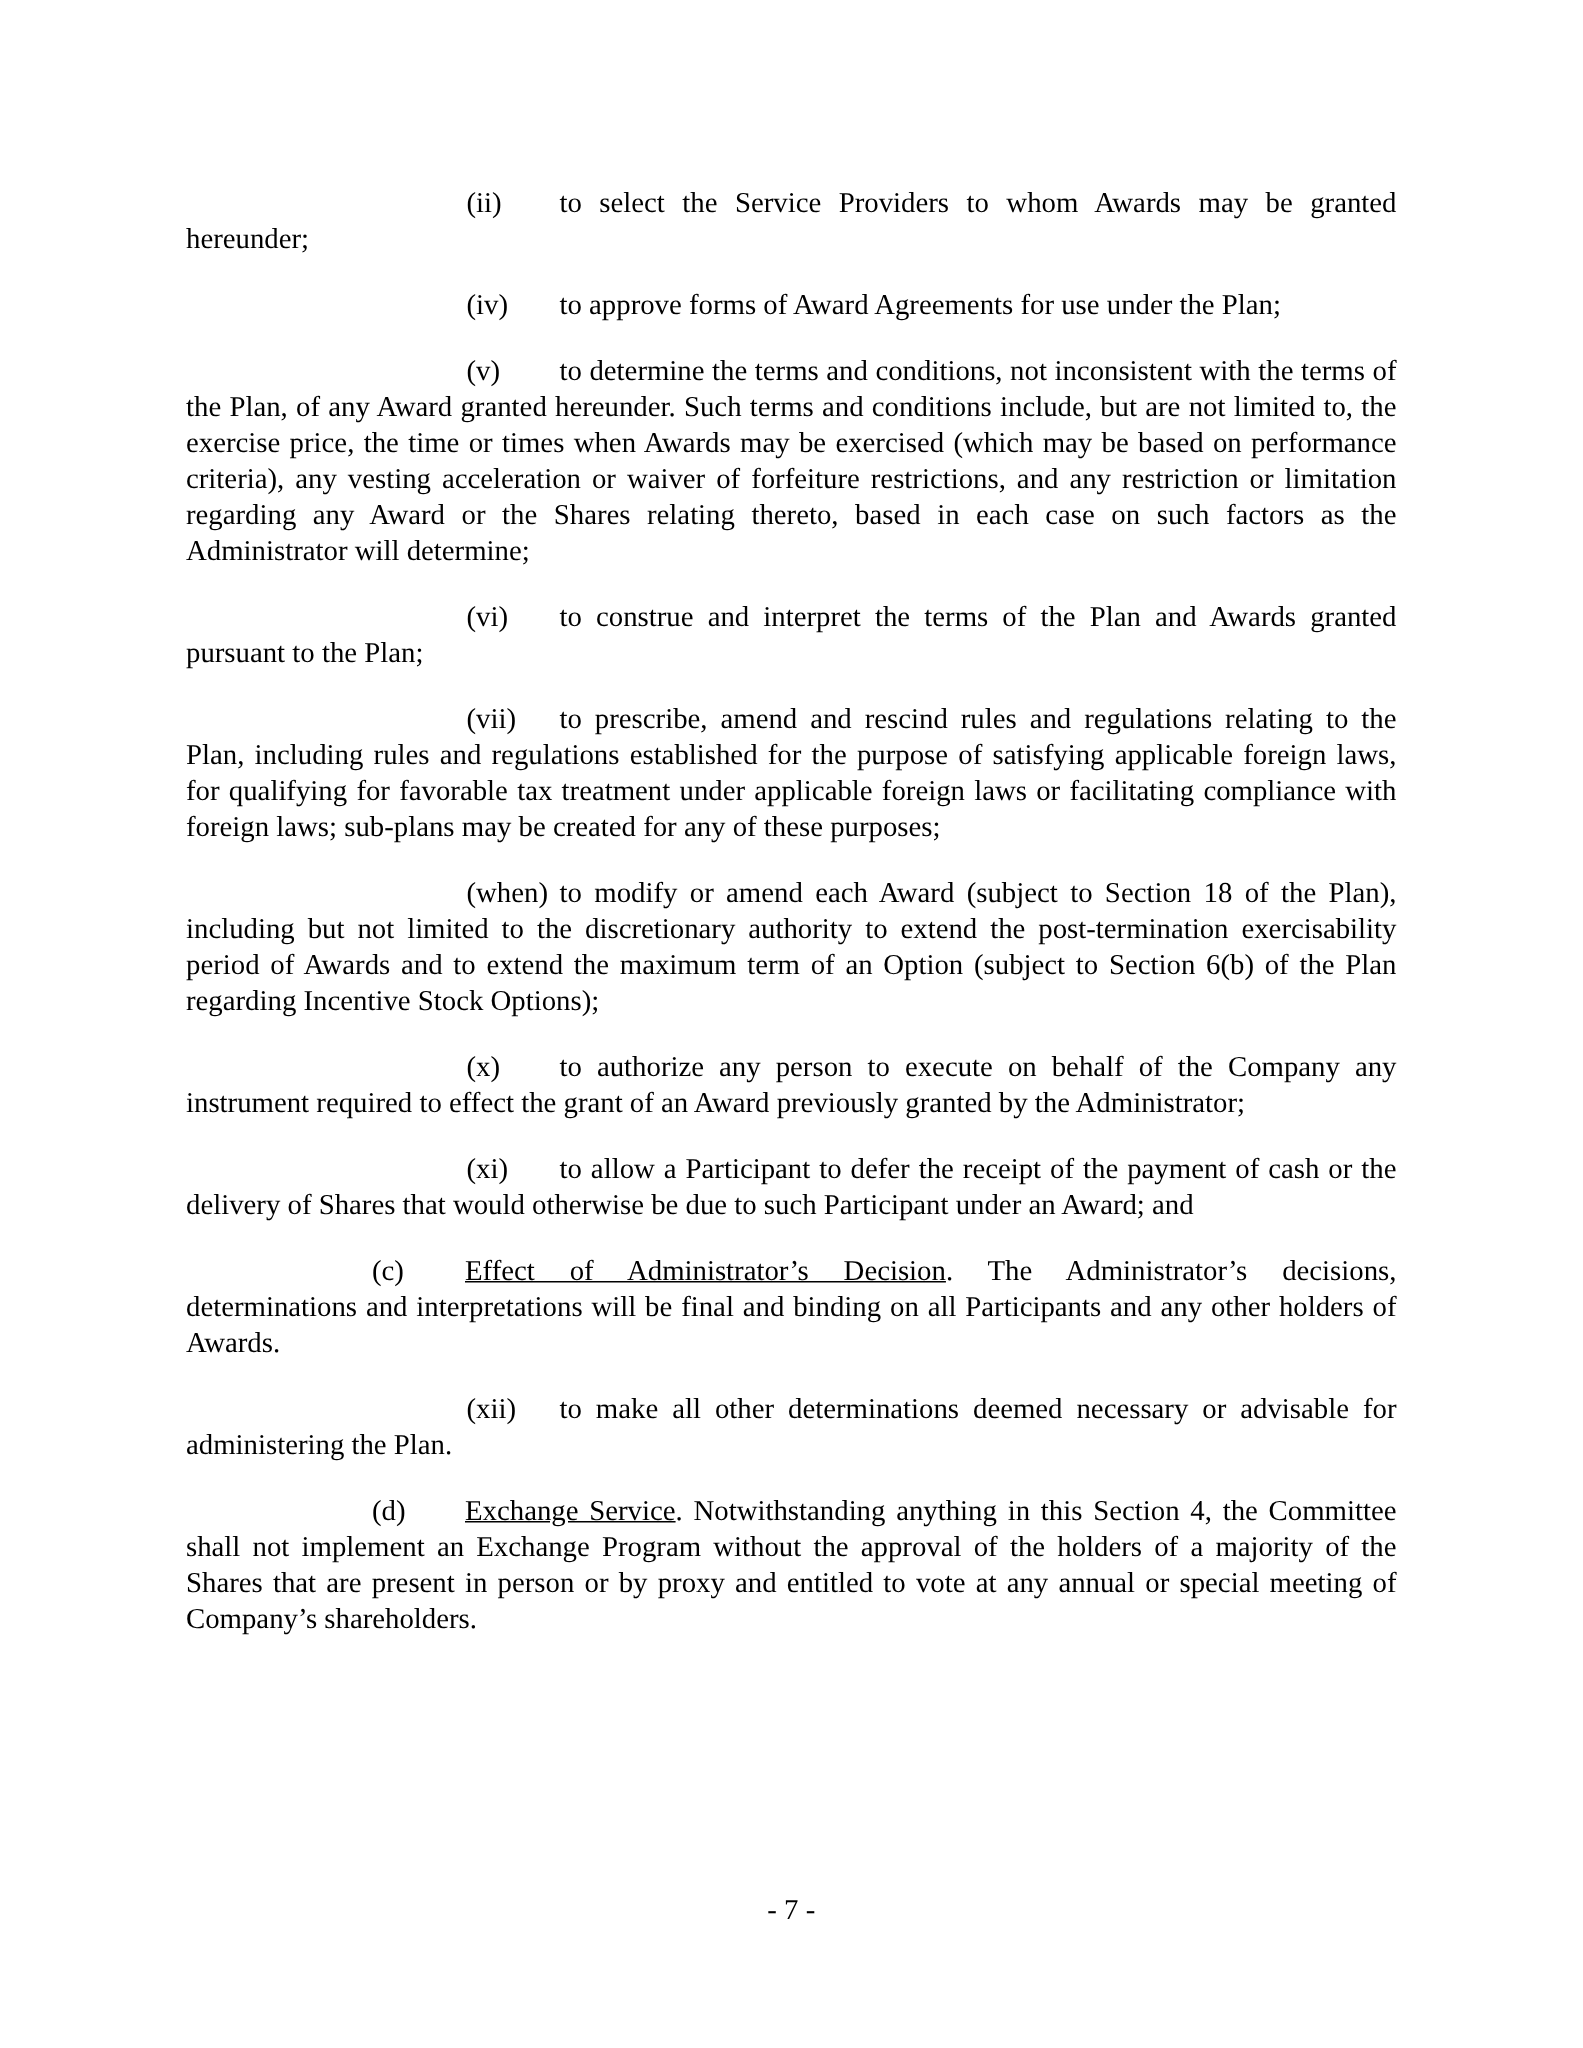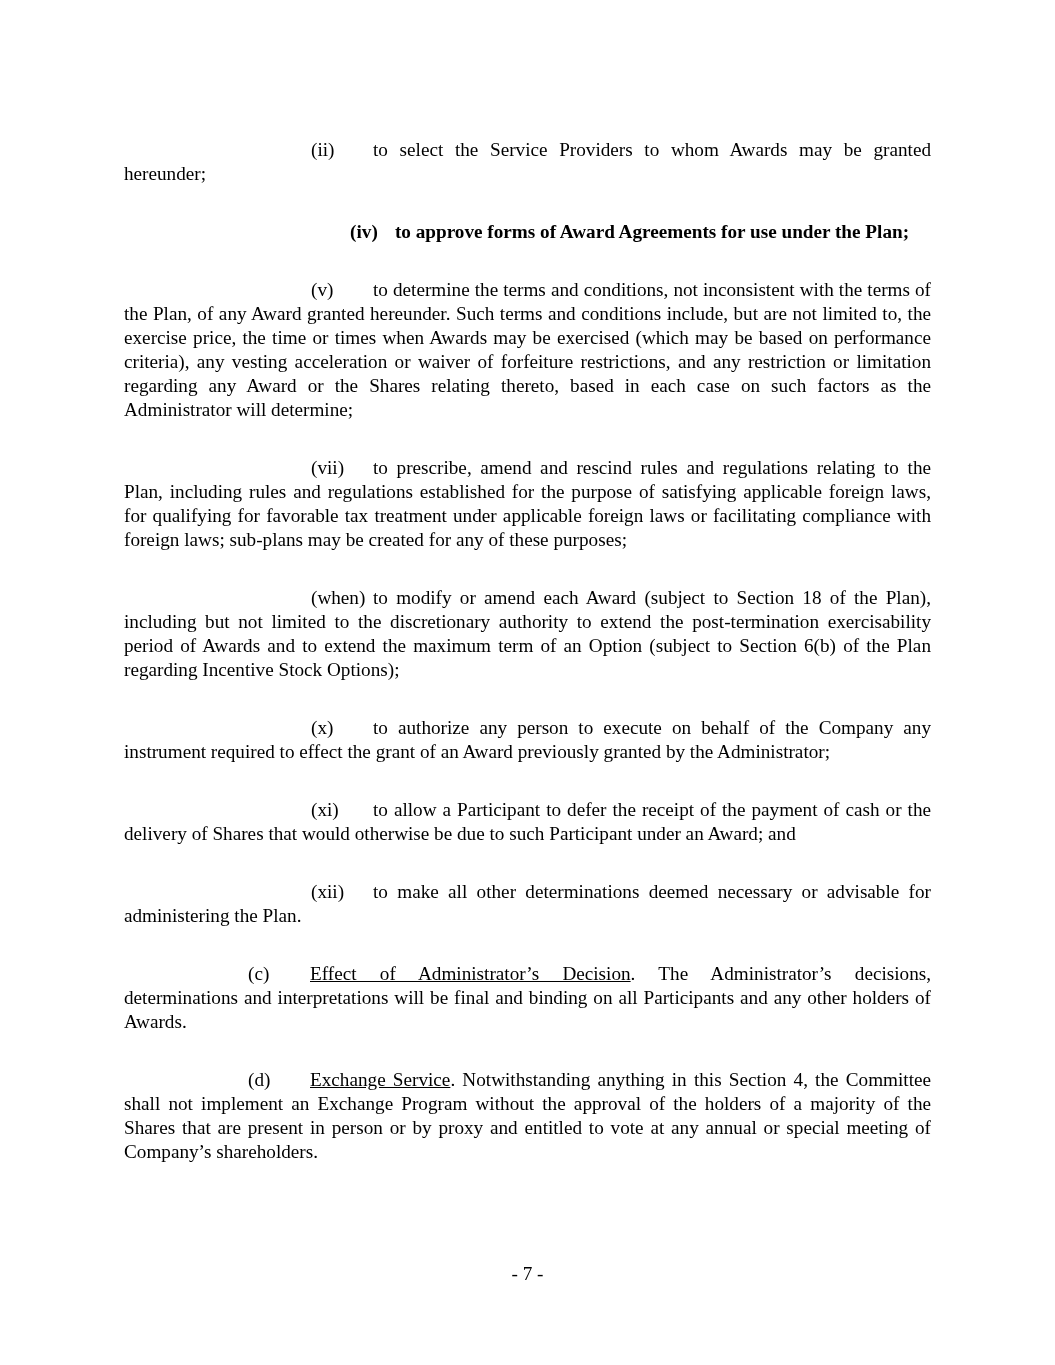--- a/index.html
+++ b/index.html
@@ -30,81 +30,83 @@
     }
     .para.item {
       text-indent: 187px;
     }
     .para.sub {
       text-indent: 124px;
     }
     .num {
       display: inline-block;
       text-indent: 0;
-      margin-top: 14px;
     }
     .item .num { width: 62px; }
     .sub .num { width: 62px; }
     .heading {
       text-decoration: underline;
     }
     .footer {
       position: absolute;
       left: 0;
       width: 1055px;
       top: 1262px;
       text-align: center;
       font-family: "Liberation Serif", "DejaVu Serif", serif;
       font-size: 19.2px;
       line-height: 24px;
     }
-    .single-line { text-align: center; font-weight: bold; }
+    .single-line { text-align: left; }
   </style>
 </head>
 <body>
 
 <div class="page">
 
   <p class="para item">
     <span class="num">(ii)</span><span>to select the Service Providers to whom Awards may be granted hereunder;</span>
   </p>
 
 
   <p class="para item single-line">
     <span class="num">(iv)</span><span>to approve forms of Award Agreements for use under the Plan;</span>
   </p>
 
   <p class="para item">
     <span class="num">(v)</span><span>to determine the terms and conditions, not inconsistent with the terms of the Plan, of any Award granted hereunder.  Such terms and conditions include, but are not limited to, the exercise price, the time or times when Awards may be exercised (which may be based on performance criteria), any vesting acceleration or waiver of forfeiture restrictions, and any restriction or limitation regarding any Award or the Shares relating thereto, based in each case on such factors as the Administrator will determine;</span>
   </p>
 
+  <p class="para item">
+    <span class="num">(vi)</span><span>to construe and interpret the terms of the Plan and Awards granted pursuant to the Plan;</span>
+  </p>
 
   <p class="para item">
     <span class="num">(vii)</span><span>to prescribe, amend and rescind rules and regulations relating to the Plan, including rules and regulations established for the purpose of satisfying applicable foreign laws, for qualifying for favorable tax treatment under applicable foreign laws or facilitating compliance with foreign laws; sub-plans may be created for any of these purposes;</span>
   </p>
 
   <p class="para item">
     <span class="num">(when)</span><span>to modify or amend each Award (subject to Section 18 of the Plan), including but not limited to the discretionary authority to extend the post-termination exercisability period of Awards and to extend the maximum term of an Option (subject to Section 6(b) of the Plan regarding Incentive Stock Options);</span>
   </p>
 
 
   <p class="para item">
     <span class="num">(x)</span><span>to authorize any person to execute on behalf of the Company any instrument required to effect the grant of an Award previously granted by the Administrator;</span>
   </p>
 
   <p class="para item">
     <span class="num">(xi)</span><span>to allow a Participant to defer the receipt of the payment of cash or the delivery of Shares that would otherwise be due to such Participant under an Award; and</span>
   </p>
 
+  <p class="para sub">
+    <span class="num">(c)</span><span class="heading">Effect of Administrator’s Decision</span><span>.  The Administrator’s decisions, determinations and interpretations will be final and binding on all Participants and any other holders of Awards.</span>
+  </p>
+
   <p class="para item">
     <span class="num">(xii)</span><span>to make all other determinations deemed necessary or advisable for administering the Plan.</span>
-  </p>
-
-  <p class="para sub">
-    <span class="num">(c)</span><span class="heading">Effect of Administrator’s Decision</span><span>.  The Administrator’s decisions, determinations and interpretations will be final and binding on all Participants and any other holders of Awards.</span>
   </p>
 
   <p class="para sub">
     <span class="num">(d)</span><span class="heading">Exchange Service</span><span>.  Notwithstanding anything in this Section 4, the Committee shall not implement an Exchange Program without the approval of the holders of a majority of the Shares that are present in person or by proxy and entitled to vote at any annual or special meeting of Company’s shareholders.</span>
   </p>
 
 </div>
 
 <div class="footer">- 7 -</div>
 

